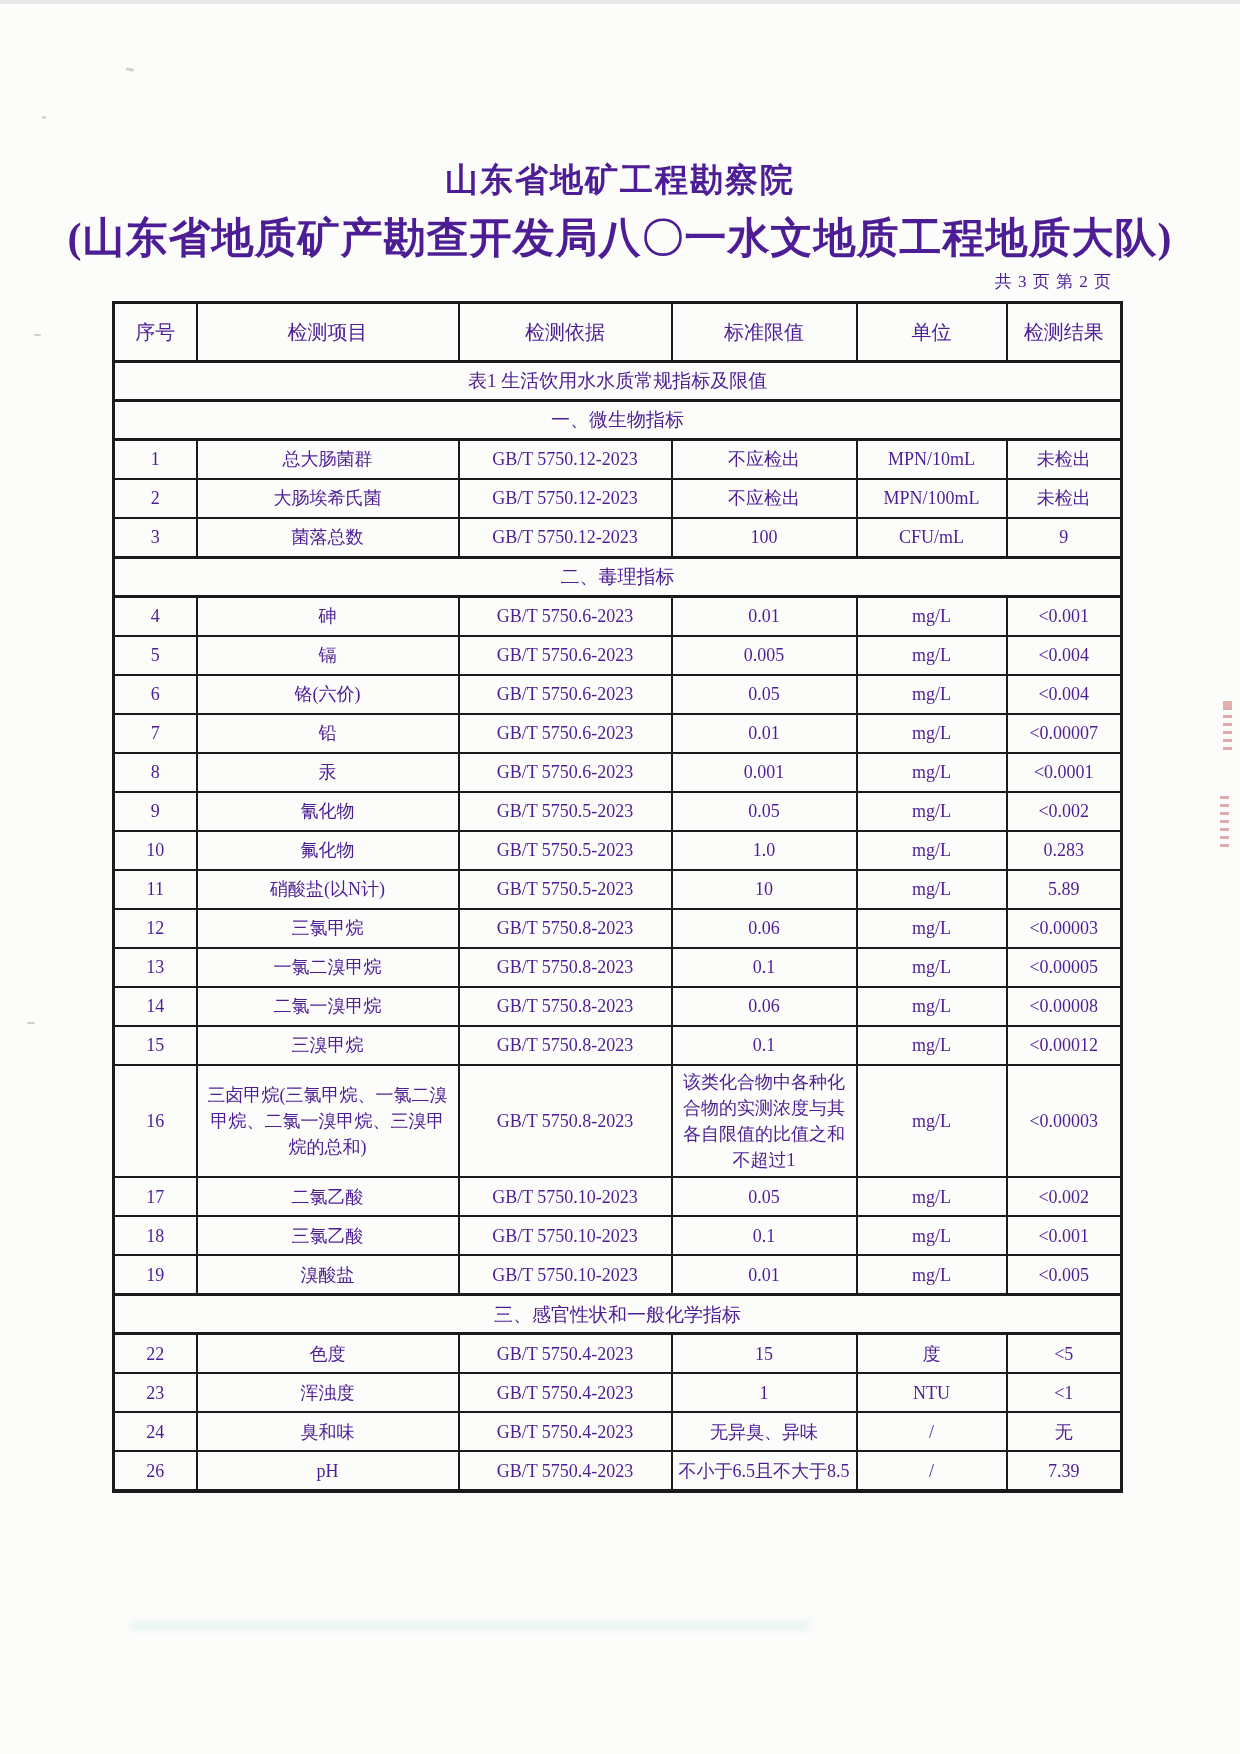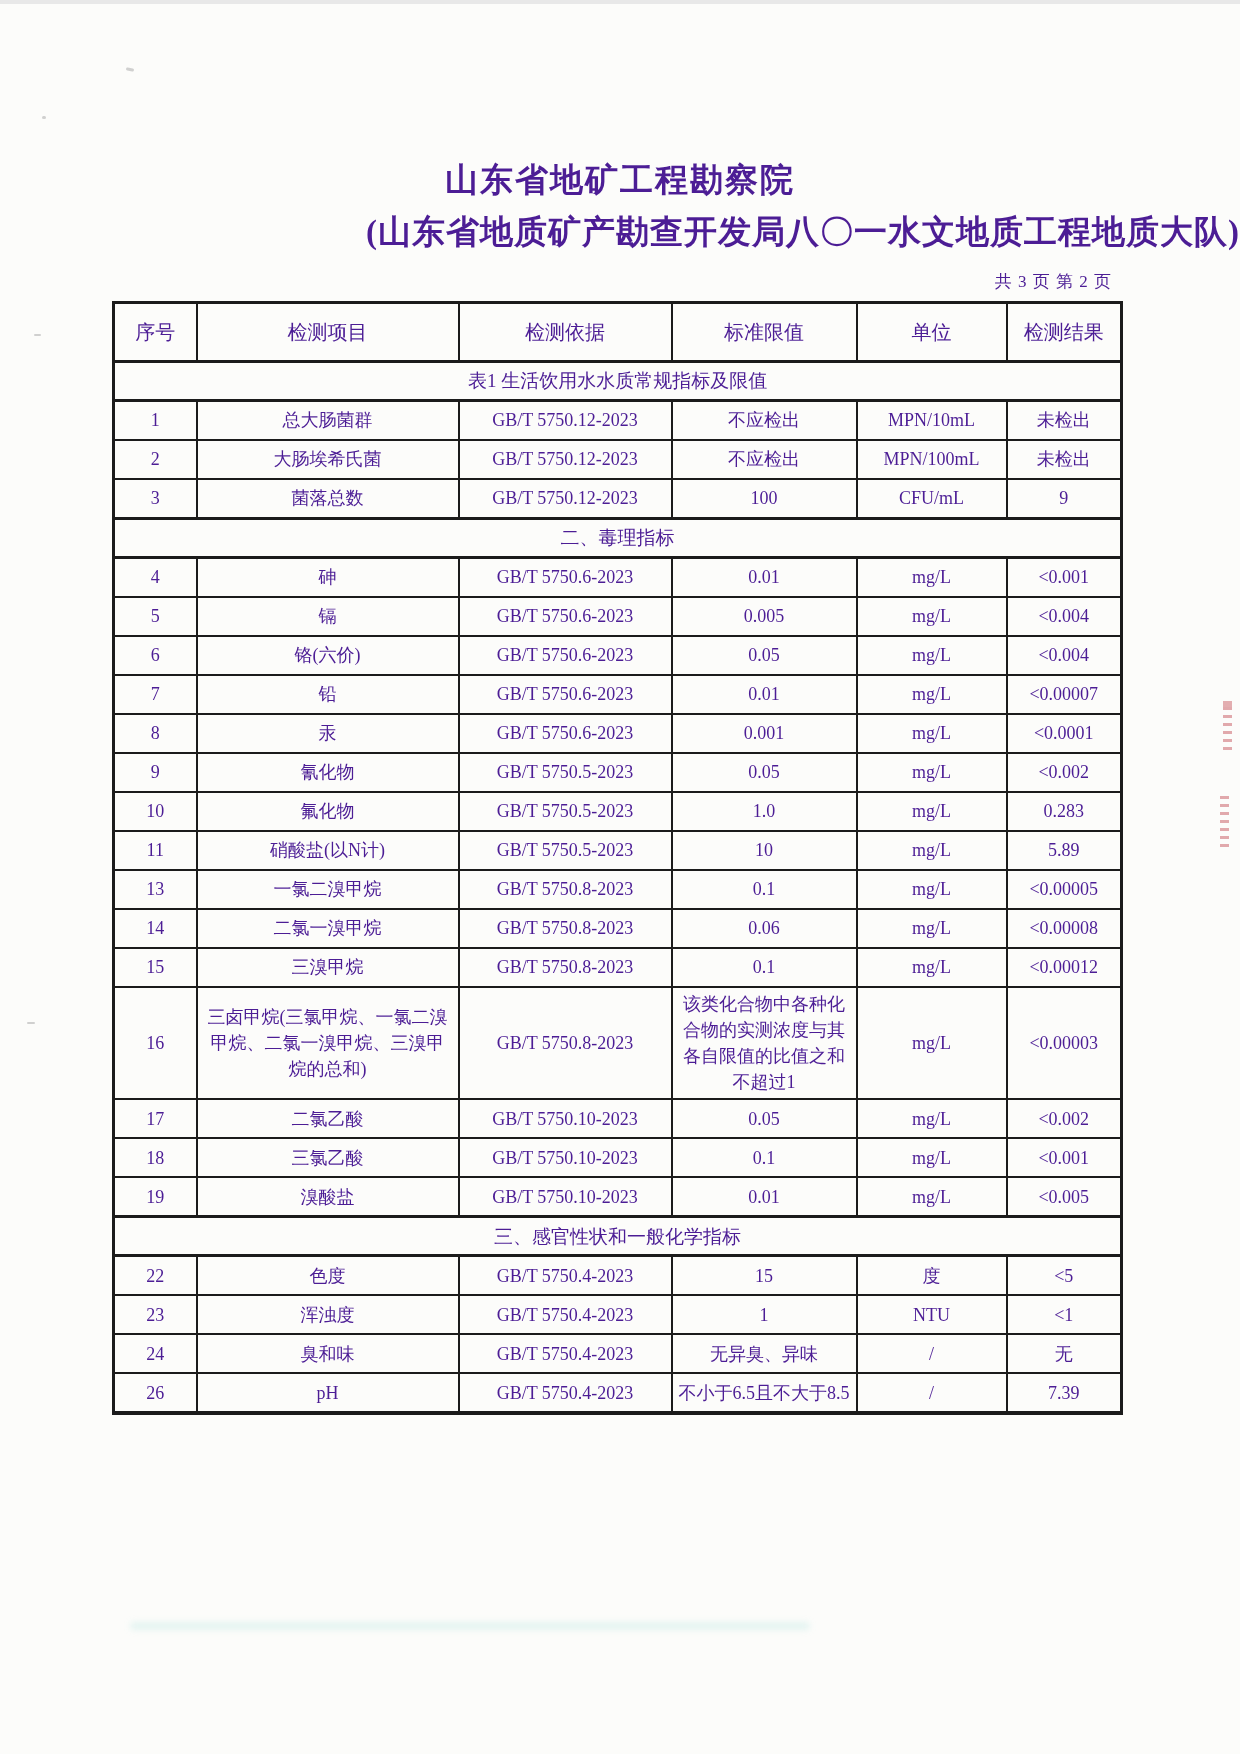--- a/index.html
+++ b/index.html
@@ -12,21 +12,21 @@
     font-family:"Liberation Serif","DejaVu Serif",serif;
     color:#4c1d95;
   }
   .doc-title {
     position:absolute; top:154px; left:0; width:100%;
     text-align:center; font-size:33px; font-weight:bold; letter-spacing:2px;
     white-space:nowrap;
   }
   .doc-subtitle {
     position:absolute; top:206px; left:0; width:100%;
-    text-align:right; font-size:33px; font-weight:bold; letter-spacing:1px;
+    text-align:center; font-size:42px; font-weight:bold; letter-spacing:1px;
     white-space:nowrap;
   }
   .page-indicator {
     position:absolute; top:266px; right:128px;
     font-size:17px; letter-spacing:1px; white-space:pre;
   }
   table.report-table {
     position:absolute; top:297px; left:112px;
     width:1008px;
     border-collapse:collapse; table-layout:fixed;
@@ -96,20 +96,23 @@
           <th>检测依据</th>
           <th>标准限值</th>
           <th>单位</th>
           <th>检测结果</th>
         </tr>
     </thead>
     <tbody id="table-body">
         <tr class="section-row">
           <td colspan="6">表1  生活饮用水水质常规指标及限值</td>
         </tr>
+        <tr class="section-row">
+          <td colspan="6">一、微生物指标</td>
+        </tr>
         <tr class="data-row">
           <td>1</td>
           <td>总大肠菌群</td>
           <td>GB/T 5750.12-2023</td>
           <td>不应检出</td>
           <td>MPN/10mL</td>
           <td>未检出</td>
         </tr>
         <tr class="data-row">
           <td>2</td>
@@ -186,20 +189,28 @@
           <td>mg/L</td>
           <td>0.283</td>
         </tr>
         <tr class="data-row">
           <td>11</td>
           <td>硝酸盐(以N计)</td>
           <td>GB/T 5750.5-2023</td>
           <td>10</td>
           <td>mg/L</td>
           <td>5.89</td>
+        </tr>
+        <tr class="data-row">
+          <td>12</td>
+          <td>三氯甲烷</td>
+          <td>GB/T 5750.8-2023</td>
+          <td>0.06</td>
+          <td>mg/L</td>
+          <td>&lt;0.00003</td>
         </tr>
         <tr class="data-row">
           <td>13</td>
           <td>一氯二溴甲烷</td>
           <td>GB/T 5750.8-2023</td>
           <td>0.1</td>
           <td>mg/L</td>
           <td>&lt;0.00005</td>
         </tr>
         <tr class="data-row">

